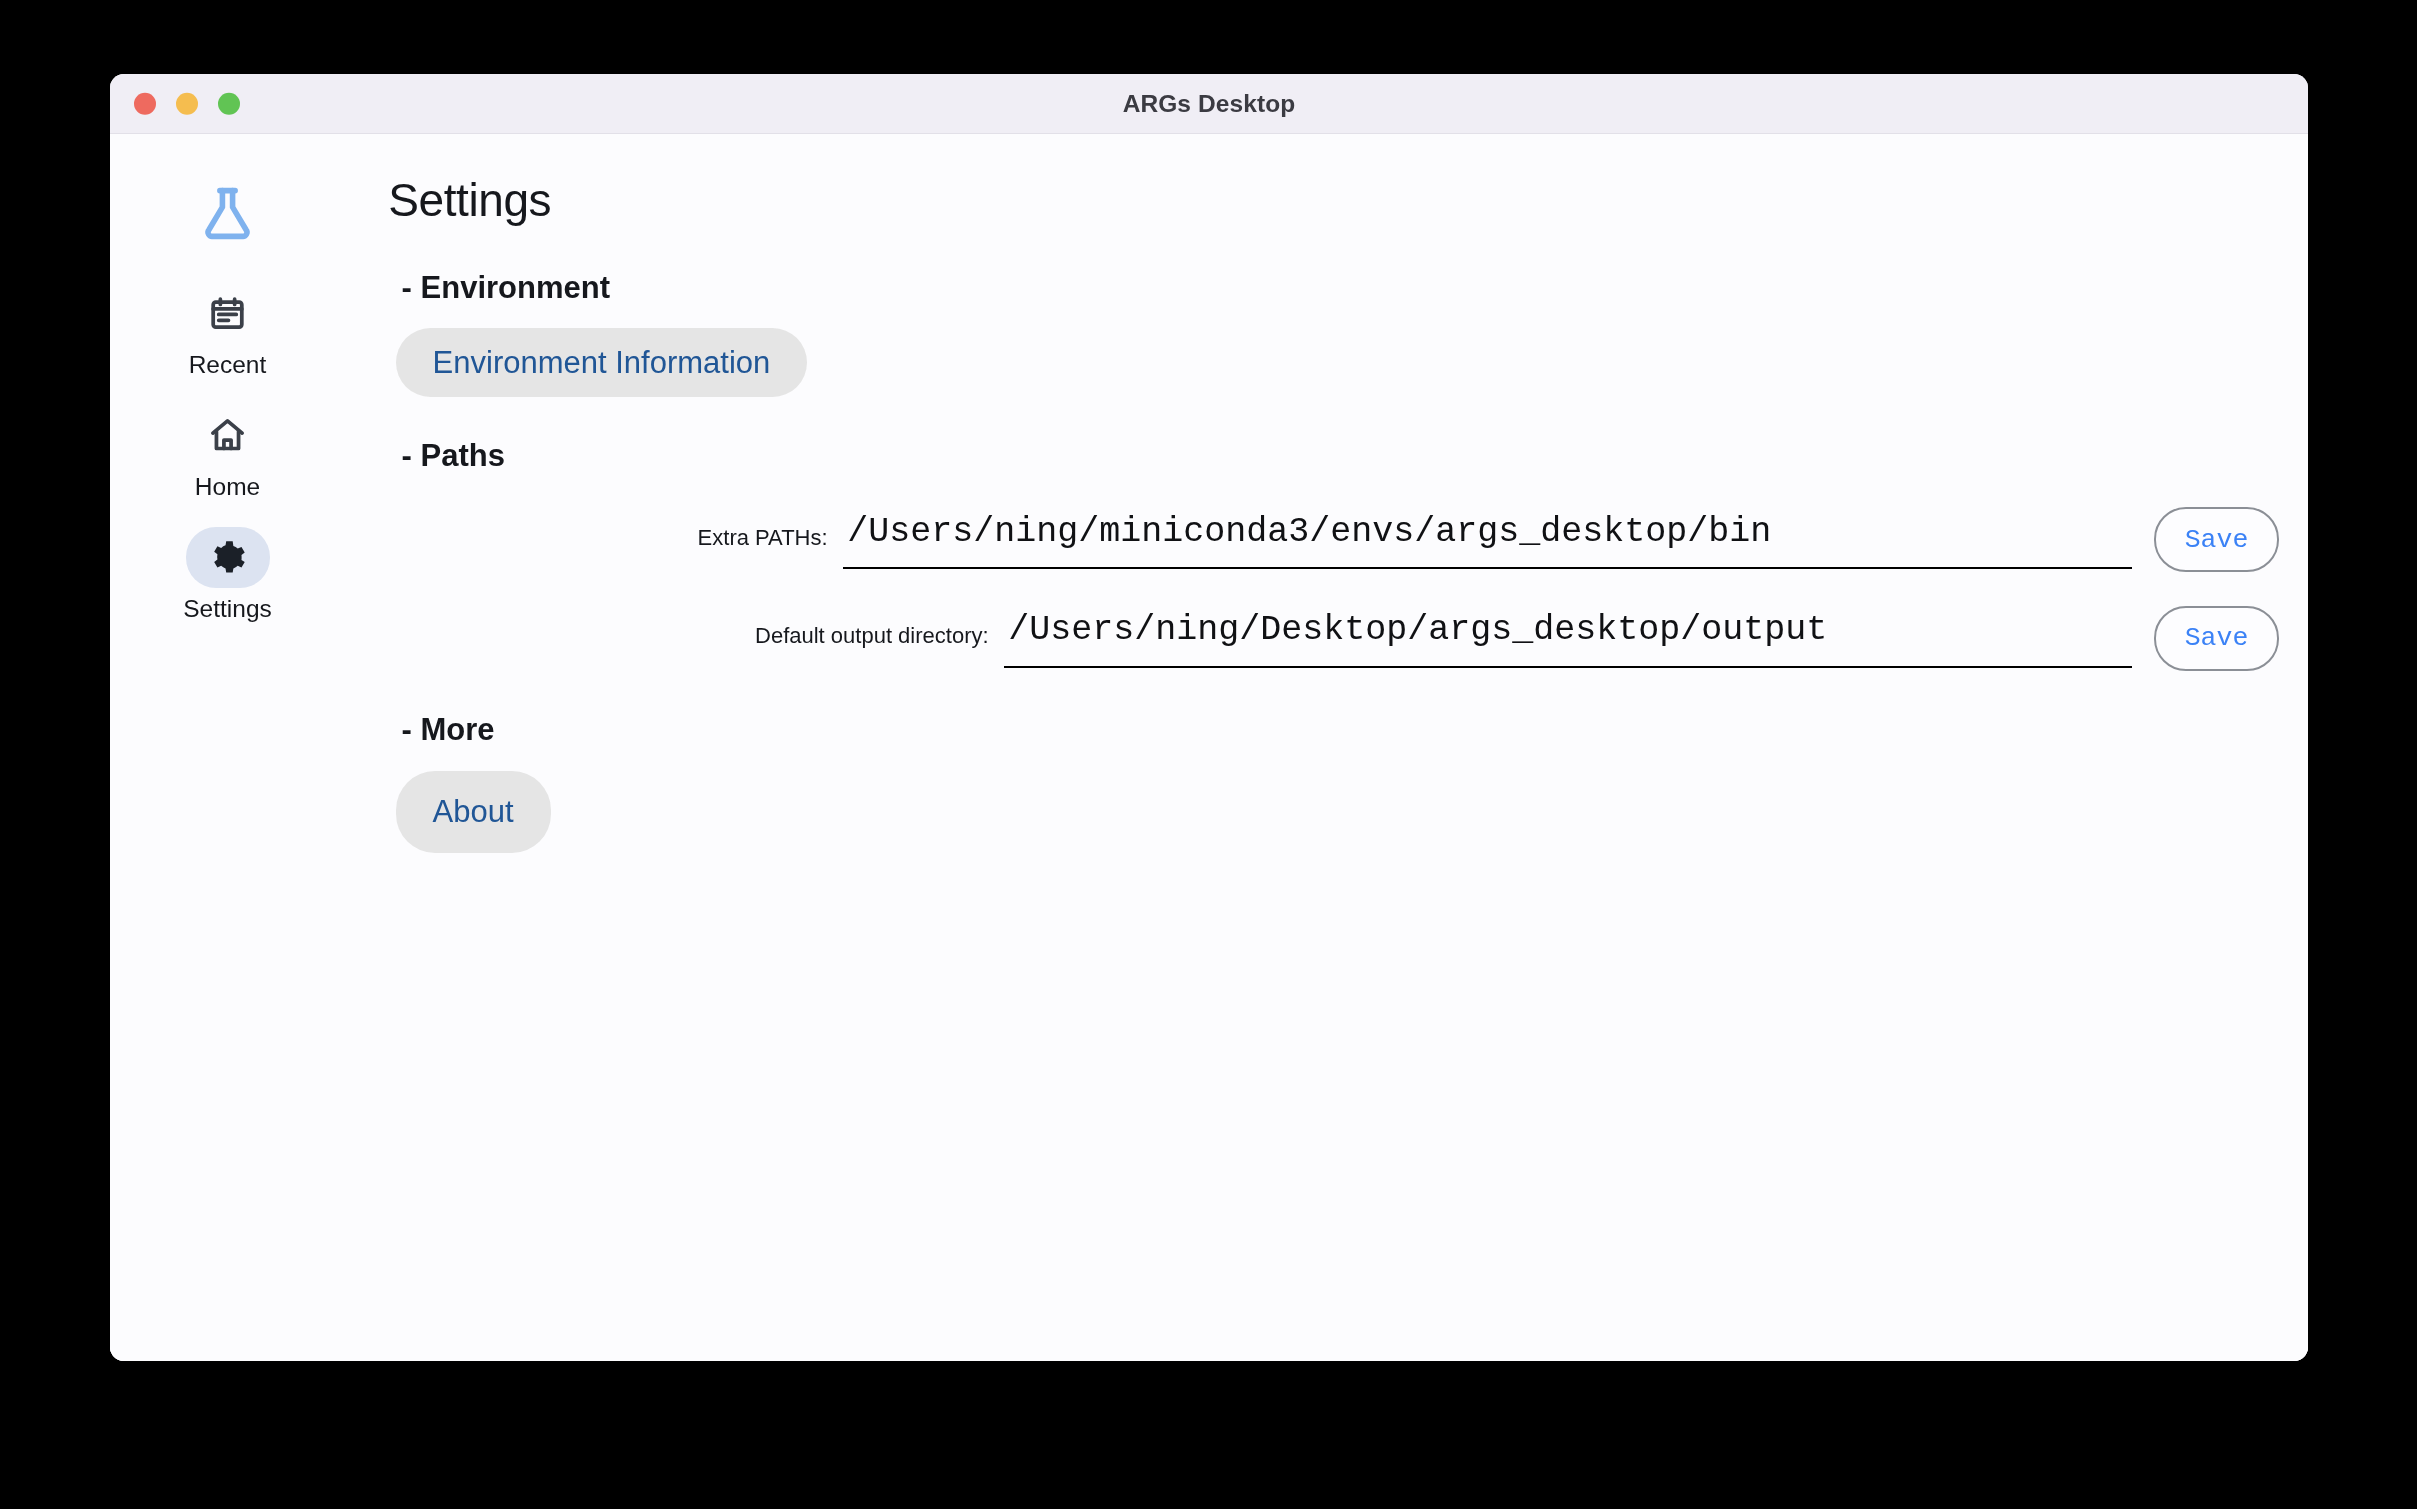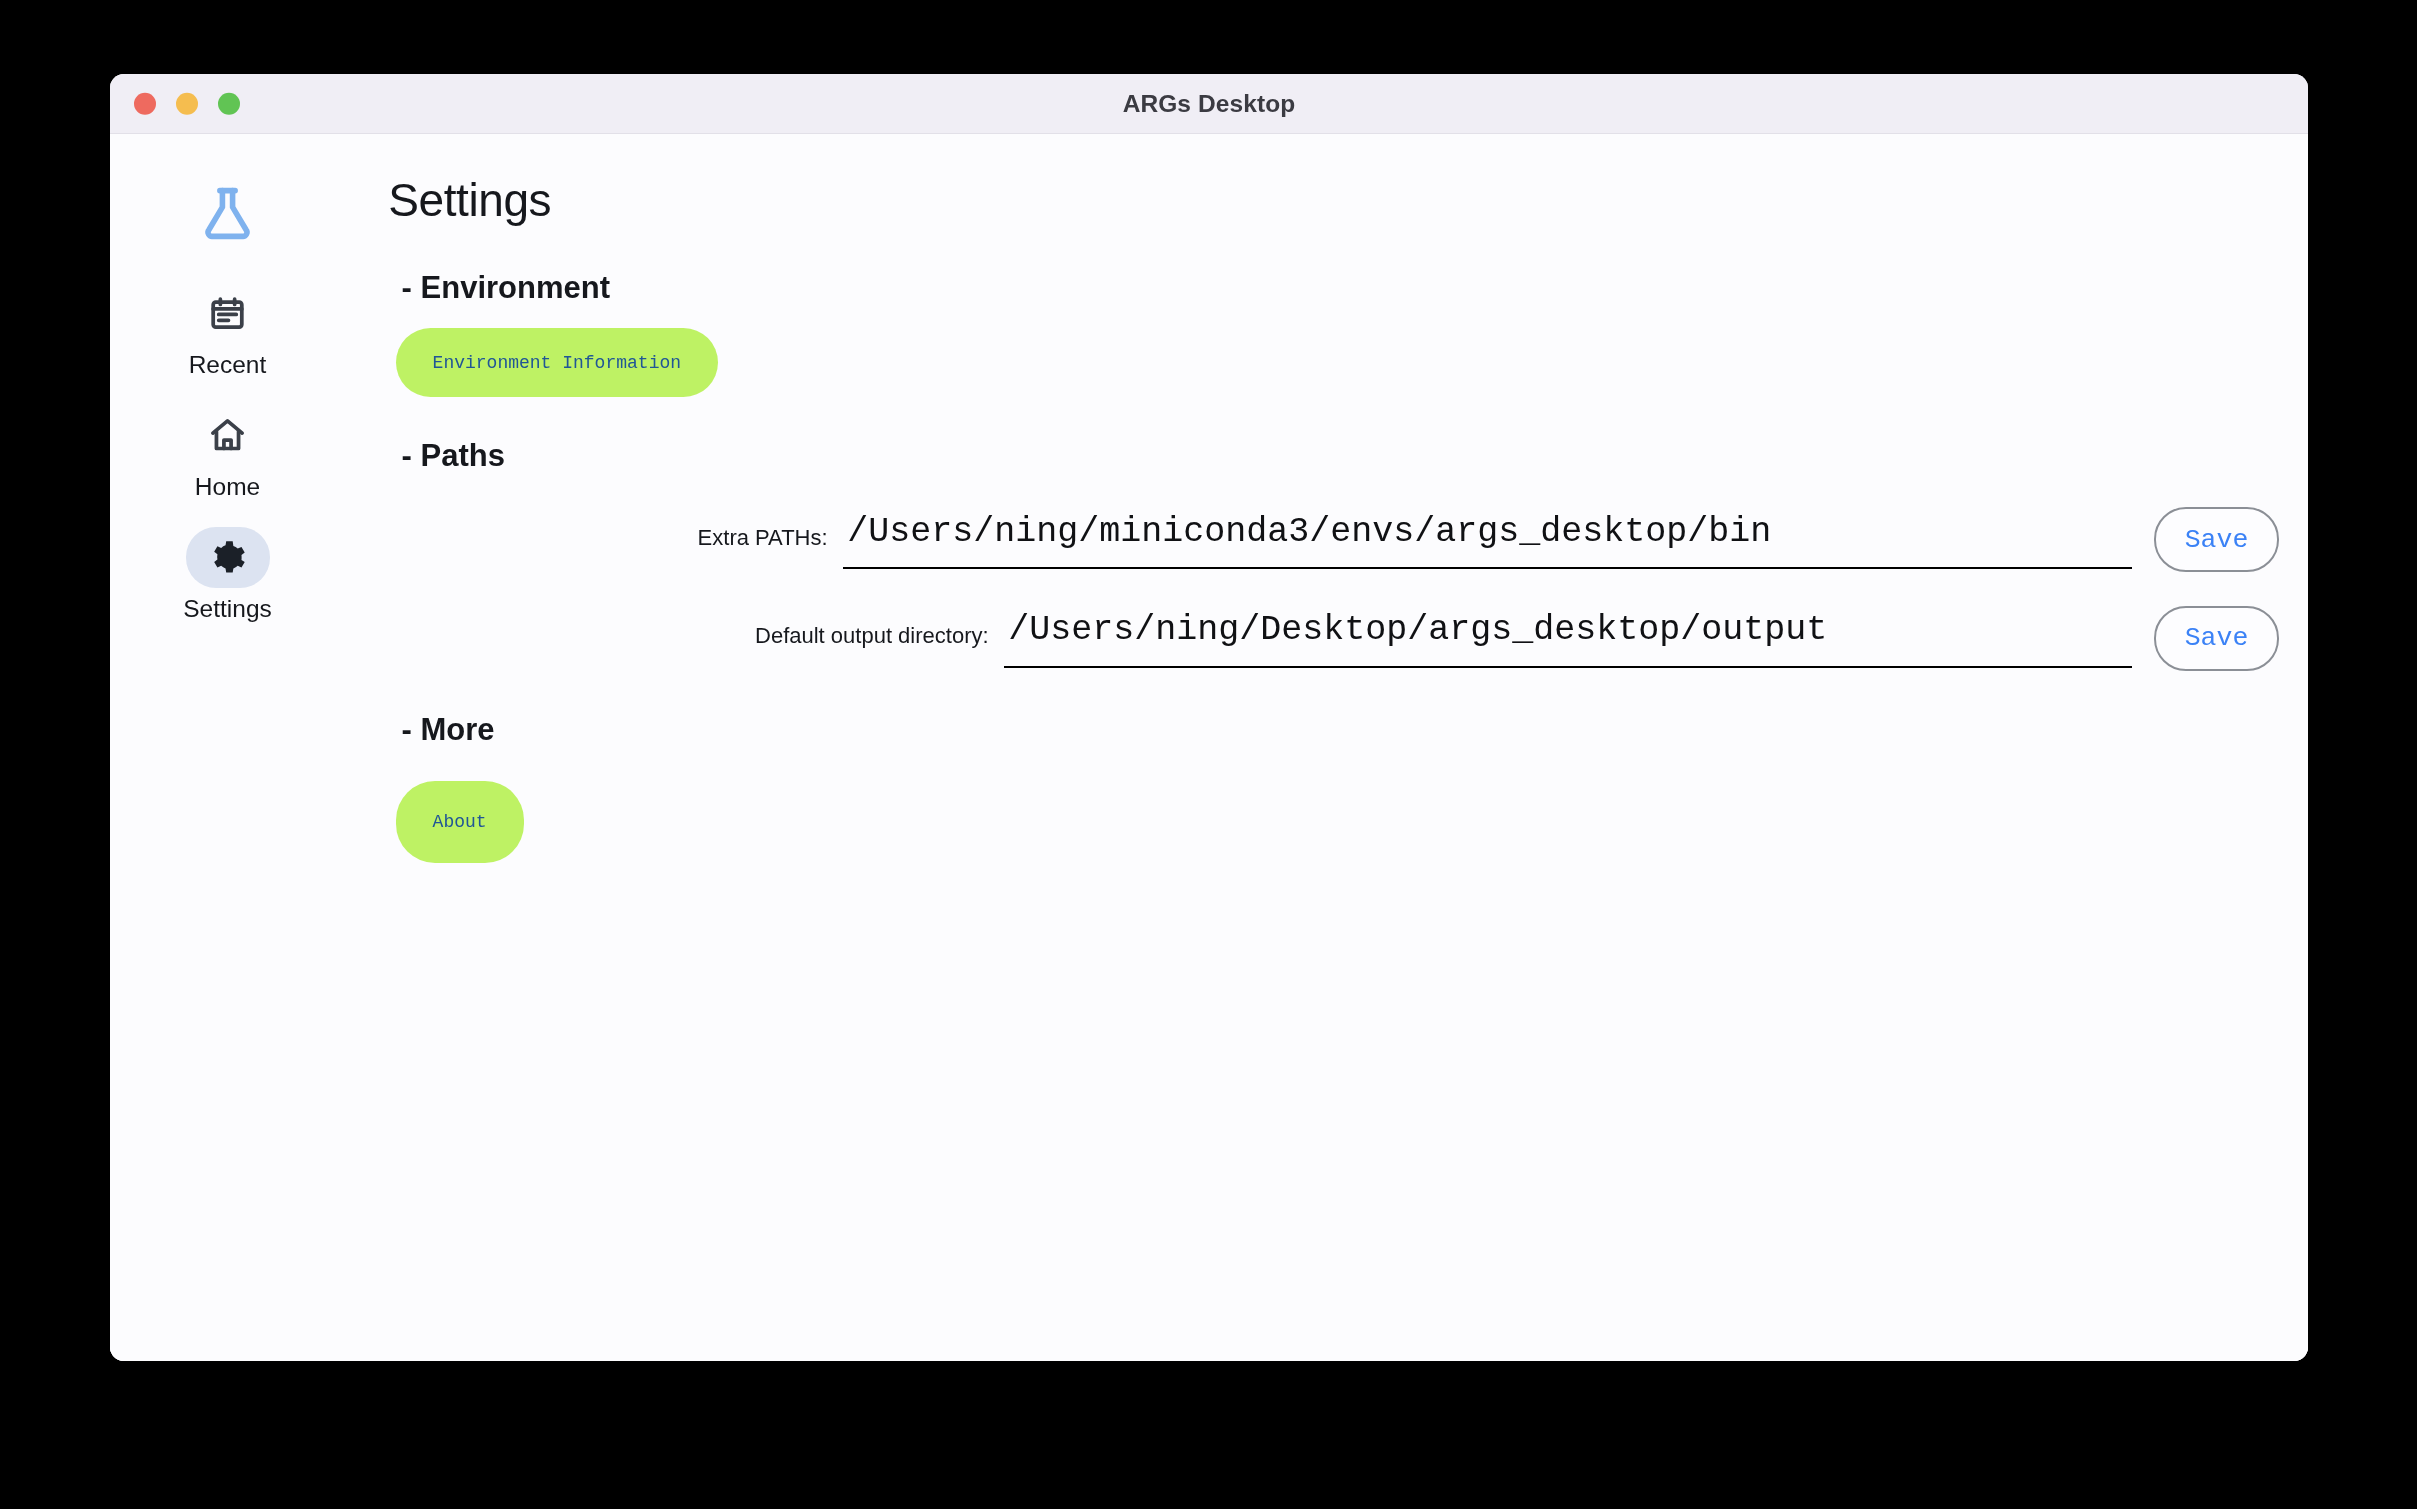--- a/index.html
+++ b/index.html
@@ -137,40 +137,40 @@
     font-size: 31px;
     font-weight: bold;
     color: #16181d;
     margin-left: 35px;
   }
 
   .chip {
     display: inline-flex;
     align-items: center;
     justify-content: center;
-    background: #bef264;
+    background: #e5e5e5;
     color: #205696;
     border: none;
     border-radius: 39px;
-    font-size: 18px;
-    font-family: Liberation Mono, monospace;
+    font-size: 31px;
+    font-family: Liberation Sans, sans-serif;
     cursor: pointer;
     white-space: nowrap;
   }
   #env-info-button {
     height: 69px;
     padding: 0 37px;
     margin-left: 29px;
     margin-top: 22.5px;
   }
   #about-button {
     height: 82px;
     padding: 0 37px;
     margin-left: 29px;
-    margin-top: 33px;
+    margin-top: 23px;
   }
 
   #env-section { margin-top: 43px; }
   #paths-section { margin-top: 41px; }
   #more-section { margin-top: 41px; }
 
   .field-row {
     display: flex;
     align-items: flex-start;
     margin-top: 39px;

